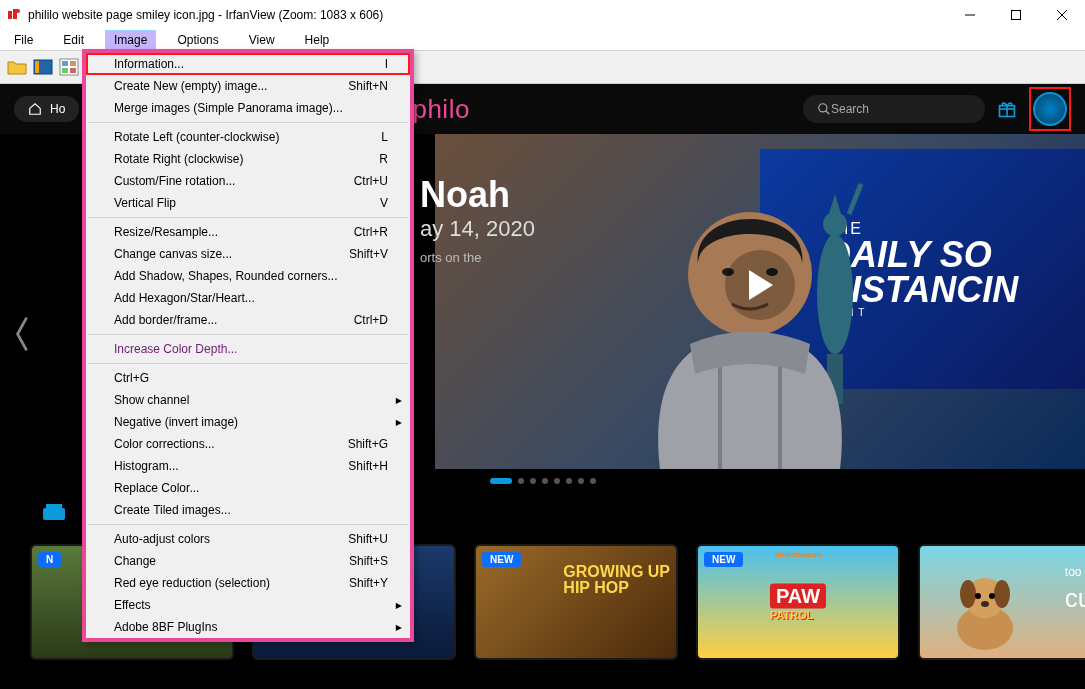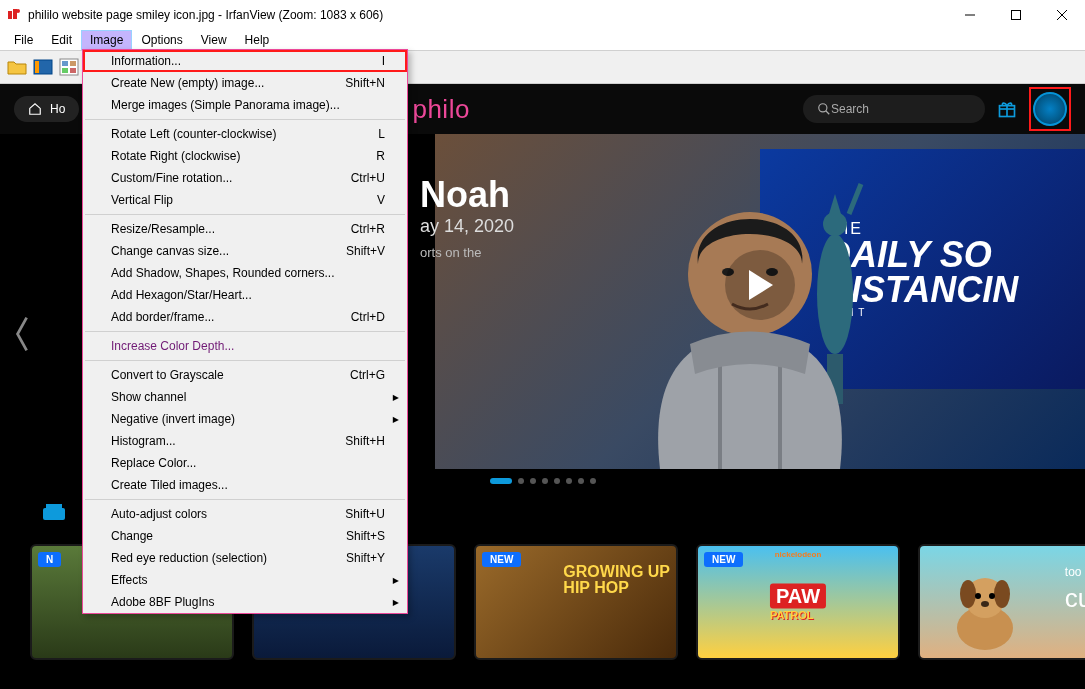--- a/index.html
+++ b/index.html
@@ -41,21 +41,21 @@
     display: flex;
     align-items: center;
     justify-content: center;
   }
   .winbtn svg { width: 10px; height: 10px; }
   .menubar {
     height: 20px;
     padding: 0 6px;
     display: flex;
     align-items: center;
-    gap: 2px;
+    gap: 14px;
     font-size: 12px;
   }
   .menubar .menuitem {
     padding: 2px 8px;
   }
   .menubar .menuitem.active {
     background: #c4b5fd;
     outline: 1px solid #99d1ff;
   }
   .toolbar {
@@ -207,21 +207,21 @@
     align-items: center;
     justify-content: center;
   }
   .chevron {
     position: absolute;
     top: 180px;
     color: #666;
   }
   .chevron.left { left: 12px; }
   .hero-title { font-size: 36px; font-weight: 600; }
-  .hero-sub { font-size: 18px; font-weight: 500; color: #ddd; }
+  .hero-sub { font-size: 22px; font-weight: 500; color: #ddd; }
   .hero-small { font-size: 13px; color: #bbb; margin-top: 8px; }
   .dots {
     position: absolute;
     left: 50%;
     bottom: 30px;
     transform: translateX(-50%);
     display: flex;
     gap: 6px;
   }
   .dot { width: 6px; height: 6px; border-radius: 3px; background: #555; }
@@ -267,21 +267,21 @@
     padding: 2px 8px;
     border-radius: 3px;
   }
   
   .dropdown {
     position: absolute;
     left: 82px;
     top: 49px;
     width: 324px;
     background: #f0f0f0;
-    border: 1px solid #ec4899;
+    border: 4px solid #ec4899;
     box-shadow: 3px 3px 6px rgba(0,0,0,0.25);
     z-index: 100;
     font-size: 12px;
   }
   .dd-row {
     display: flex;
     align-items: center;
     height: 22px;
     padding: 0 22px 0 28px;
     position: relative;
@@ -621,32 +621,35 @@
       <span class="dd-label">Add border/frame...</span>
       <span class="dd-accel">Ctrl+D</span>
     </div>
     <div class="dd-sep"></div>
     <div class="dd-row disabled">
       <span class="dd-label">Increase Color Depth...</span>
       <span class="dd-accel"></span>
     </div>
     <div class="dd-sep"></div>
     <div class="dd-row">
-      <span class="dd-label">Convert to Grayscale</span>
       <span class="dd-accel">Ctrl+G</span>
     </div>
     <div class="dd-row dd-sub">
       <span class="dd-label">Show channel</span>
       <span class="dd-accel"></span>
     </div>
     <div class="dd-row dd-sub">
       <span class="dd-label">Negative (invert image)</span>
       <span class="dd-accel"></span>
     </div>
     <div class="dd-row">
+      <span class="dd-label">Color corrections...</span>
+      <span class="dd-accel">Shift+G</span>
+    </div>
+    <div class="dd-row">
       <span class="dd-label">Histogram...</span>
       <span class="dd-accel">Shift+H</span>
     </div>
     <div class="dd-row">
       <span class="dd-label">Replace Color...</span>
       <span class="dd-accel"></span>
     </div>
     <div class="dd-row">
       <span class="dd-label">Create Tiled images...</span>
       <span class="dd-accel"></span>

